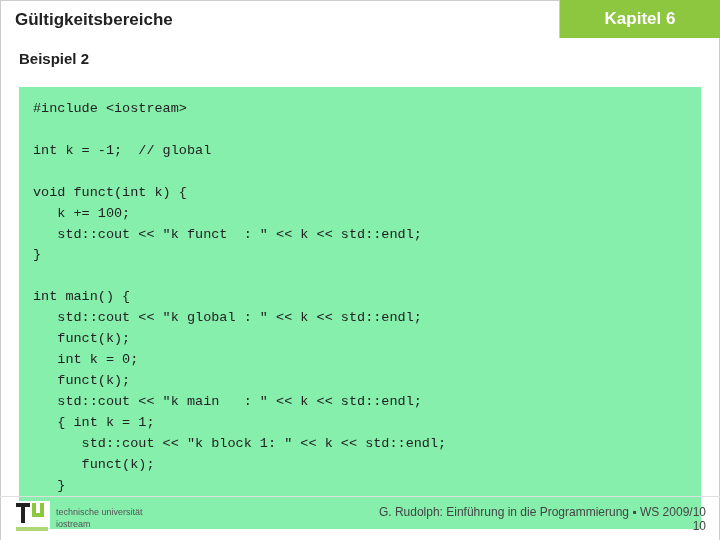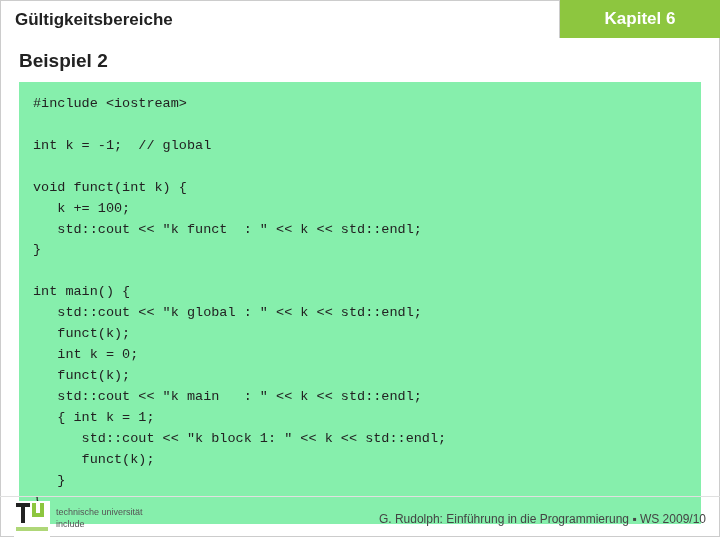--- a/index.html
+++ b/index.html
@@ -45,24 +45,24 @@
     .content {
       border: 1px solid #ccc;
       border-top: none;
       margin: 0;
       padding: 12px 18px 12px 18px;
       background: #fff;
       min-height: 460px;
     }
 
     .beispiel-title {
-      font-size: 19px;
+      font-size: 15px;
       font-weight: bold;
       color: #222;
-      margin-bottom: 10px;
+      margin-bottom: 20px;
     }
 
     
     .code-block {
       background: #86efac;
       border: none;
       padding: 12px 14px;
       font-family: 'Courier New', Courier, monospace;
       font-size: 13.5px;
       color: #222;
@@ -139,19 +139,20 @@
 
       <rect width="36" height="36" fill="#fff"></rect>
       <rect x="2" y="2" width="14" height="4" fill="#222"></rect>
       <rect x="7" y="2" width="4" height="20" fill="#222"></rect>
       <rect x="18" y="2" width="4" height="14" fill="#8dc63f"></rect>
       <rect x="22" y="12" width="8" height="4" fill="#8dc63f"></rect>
       <rect x="26" y="2" width="4" height="14" fill="#8dc63f"></rect>
       <rect x="2" y="26" width="32" height="4" fill="#8dc63f" opacity="0.7"></rect>
     </svg>
     <div style="font-size:9px; color:#555; line-height:1.3;">
-      <span>technische universität</span><br><span>include</span>
+      <span>technische universität</span><br><span>iostream</span>
     </div>
   </div>
   <div class="footer-text">
     <span>G. Rudolph: Einführung in die Programmierung ▪ WS 2009/10</span>
+    <span>10</span>
   </div>
 </div>
 
 </body></html>

